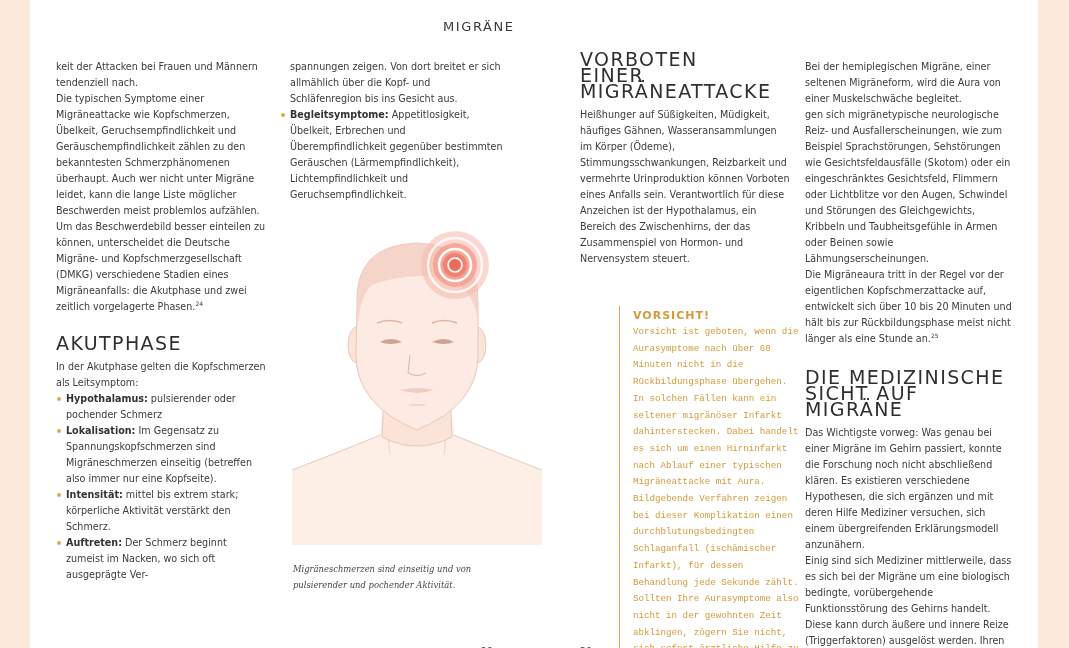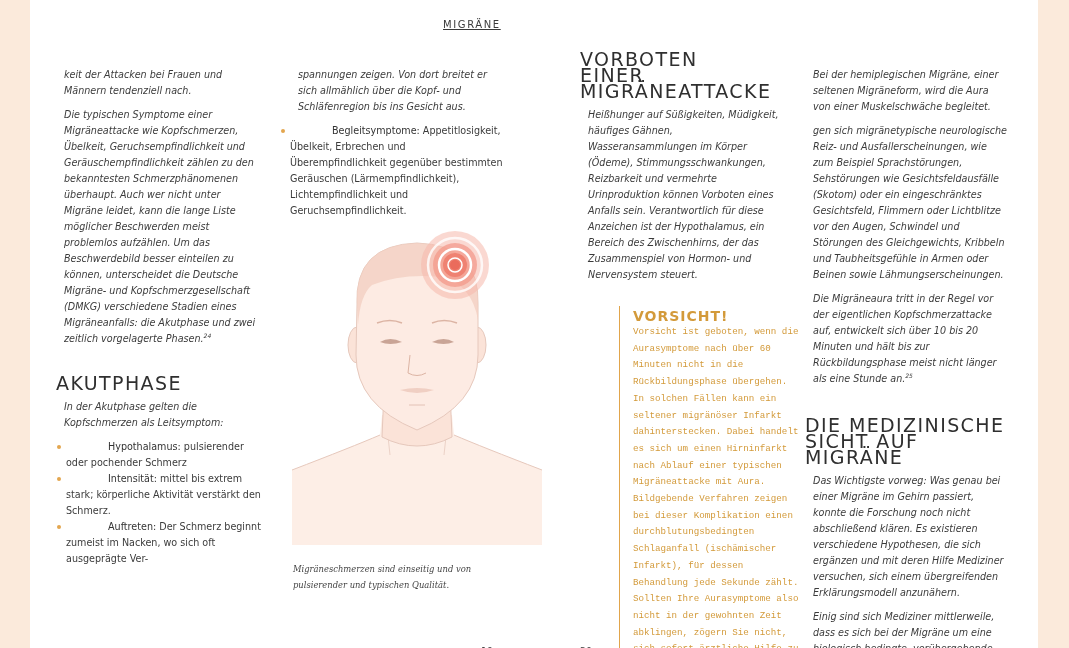--- a/index.html
+++ b/index.html
@@ -1,48 +1,49 @@
 <!DOCTYPE html>
 <html><head>
 <meta charset="utf-8">
 <style>
   html, body { margin:0; padding:0; }
   body { width:1069px; height:648px; background:#fbeadb; position:relative; overflow:hidden; font-family:"DejaVu Sans", sans-serif; color:#3a3a3a; }
   .spread { position:absolute; left:30px; top:0; width:1008px; height:648px; background:#ffffff; }
-  .running-head { position:absolute; left:443px; top:19px; font-size:10px; letter-spacing:1.6px; color:#3a3a3a;text-decoration:underline; }
+  .running-head { position:absolute; left:443px; top:19px; font-size:13px; letter-spacing:1.6px; color:#3a3a3a; }
   .col { position:absolute; font-size:9.6px; line-height:16px; color:#3b3b3b; }
-  .col p { margin:8px;font-style:italic; }
+  .col p { margin:0; }
   .h2 { font-size:19px; letter-spacing:1.4px; font-weight:normal; color:#2f2f2f; line-height:16px; margin:0 0 8px 0; text-transform:uppercase; }
   ul.bul { list-style:none; margin:0; padding:0; }
   ul.bul li { position:relative; padding-left:10px; }
   ul.bul li::before { content:""; position:absolute; left:1px; top:6px; width:4px; height:4px; border-radius:50%; background:#e3a64f; }
-  .b { font-weight:normal; color:#333;margin-left:42px; }
+  .b { font-weight:bold; color:#333; }
   sup { font-size:6px; line-height:0; }
   .caption { position:absolute; left:293px; top:561px; width:230px; font-family:"DejaVu Serif", serif; font-style:italic; font-size:8.4px; line-height:16px; color:#444; }
   .pagenum { position:absolute; top:601px; font-size:9.5px; color:#444;margin-top:44px; }
   .box { position:absolute; left:619px; top:306px; width:170px; border-left:1.5px solid #e1a54c; padding-left:13px; }
-  .box .title { font-size:14px; font-weight:bold; letter-spacing:1px; color:#d39a3a; line-height:16px; margin-top:2px; }
+  .box .title { font-size:11px; font-weight:bold; letter-spacing:1px; color:#d39a3a; line-height:16px; margin-top:2px; }
   .box .text { font-family:Liberation Mono, monospace; font-size:9.2px; line-height:16.7px; color:#d39a3a; }
   .illu { position:absolute; left:292px; top:215px; width:250px; height:330px; }
 </style>
 </head>
 <body>
 
 <div class="spread"></div>
 
 <div class="running-head">MIGRÄNE</div>
 
 <div class="col" style="left:56px; top:59px; width:210px;">
   <p>keit der Attacken bei Frauen und Männern tendenziell nach.</p>
   <p><span>Die typischen Symptome einer Migräneattacke wie Kopfschmerzen, Übelkeit, Geruchsempfindlichkeit und Geräuschempfindlichkeit zählen zu den bekanntesten Schmerzphänomenen überhaupt. Auch wer nicht unter Migräne leidet, kann die lange Liste möglicher Beschwerden meist problemlos aufzählen. Um das Beschwerdebild besser einteilen zu können, unterscheidet die Deutsche Migräne- und Kopfschmerzgesellschaft (DMKG) verschiedene Stadien eines Migräneanfalls: die Akutphase und zwei zeitlich vorgelagerte Phasen.</span><sup>24</sup></p>
   <div style="height:20px"></div>
   <h2 class="h2">AKUTPHASE</h2>
   <p>In der Akutphase gelten die Kopfschmerzen als Leitsymptom:</p>
   <ul class="bul">
     <li><span class="b">Hypothalamus:</span><span> pulsierender oder pochender Schmerz</span></li>
+    <li><span class="b">Lokalisation:</span><span> Im Gegensatz zu Spannungskopfschmerzen sind Migräneschmerzen einseitig (betreffen also immer nur eine Kopfseite).</span></li>
     <li><span class="b">Intensität:</span><span> mittel bis extrem stark; körperliche Aktivität verstärkt den Schmerz.</span></li>
     <li><span class="b">Auftreten:</span><span> Der Schmerz beginnt zumeist im Nacken, wo sich oft ausgeprägte Ver-</span></li>
   </ul>
 </div>
 
 <div class="col" style="left:290px; top:59px; width:215px;">
   <p>spannungen zeigen. Von dort breitet er sich allmählich über die Kopf- und Schläfenregion bis ins Gesicht aus.</p>
   <ul class="bul" style="margin-left:-10px">
     <li><span class="b">Begleitsymptome:</span><span> Appetitlosigkeit, Übelkeit, Erbrechen und Überempfindlichkeit gegenüber bestimmten Geräuschen (Lärmempfindlichkeit), Lichtempfindlichkeit und Geruchsempfindlichkeit.</span></li>
   </ul>
@@ -80,21 +81,21 @@
     <path d="M88,127 Q98,121 110,127 Q98,131 88,127 Z" fill="#c9a496"></path>
     <path d="M140,127 Q152,121 162,127 Q152,131 140,127 Z" fill="#c9a496"></path>
 
     <path d="M118,140 L116,158 Q125,163 134,158" fill="none" stroke="#dcb4a4" stroke-width="1"></path>
 
     <path d="M108,175 Q125,171 142,175 Q125,181 108,175 Z" fill="#f0cfc3"></path>
     <path d="M117,190 L133,190" stroke="#e3c2b6" stroke-width="1"></path>
   </svg>
 </div>
 
-<div class="caption">Migräneschmerzen sind einseitig und von pulsierender und typischen Qualität.</div>
+<div class="caption">Migräneschmerzen sind einseitig und von pulsierender und pochender Aktivität.</div>
 <div class="pagenum" style="left:481px;">19</div>
 
 <div class="col" style="left:580px; top:51px; width:210px;">
   <h2 class="h2" style="width:160px;">VORBOTEN EINER MIGRÄNEATTACKE</h2>
   <p>Heißhunger auf Süßigkeiten, Müdigkeit, häufiges Gähnen, Wasseransammlungen im Körper (Ödeme), Stimmungsschwankungen, Reizbarkeit und vermehrte Urinproduktion können Vorboten eines Anfalls sein. Verantwortlich für diese Anzeichen ist der Hypothalamus, ein Bereich des Zwischenhirns, der das Zusammenspiel von Hormon- und Nervensystem steuert.</p>
 </div>
 
 <div class="box">
   <div class="title">VORSICHT!</div>
   <div class="text">Vorsicht ist geboten, wenn die Aurasymptome nach über 60 Minuten nicht in die Rückbildungsphase übergehen. In solchen Fällen kann ein seltener migränöser Infarkt dahinterstecken. Dabei handelt es sich um einen Hirninfarkt nach Ablauf einer typischen Migräneattacke mit Aura. Bildgebende Verfahren zeigen bei dieser Komplikation einen durchblutungsbedingten Schlaganfall (ischämischer Infarkt), für dessen Behandlung jede Sekunde zählt. Sollten Ihre Aurasymptome also nicht in der gewohnten Zeit abklingen, zögern Sie nicht, sich sofort ärztliche Hilfe zu holen.</div>

